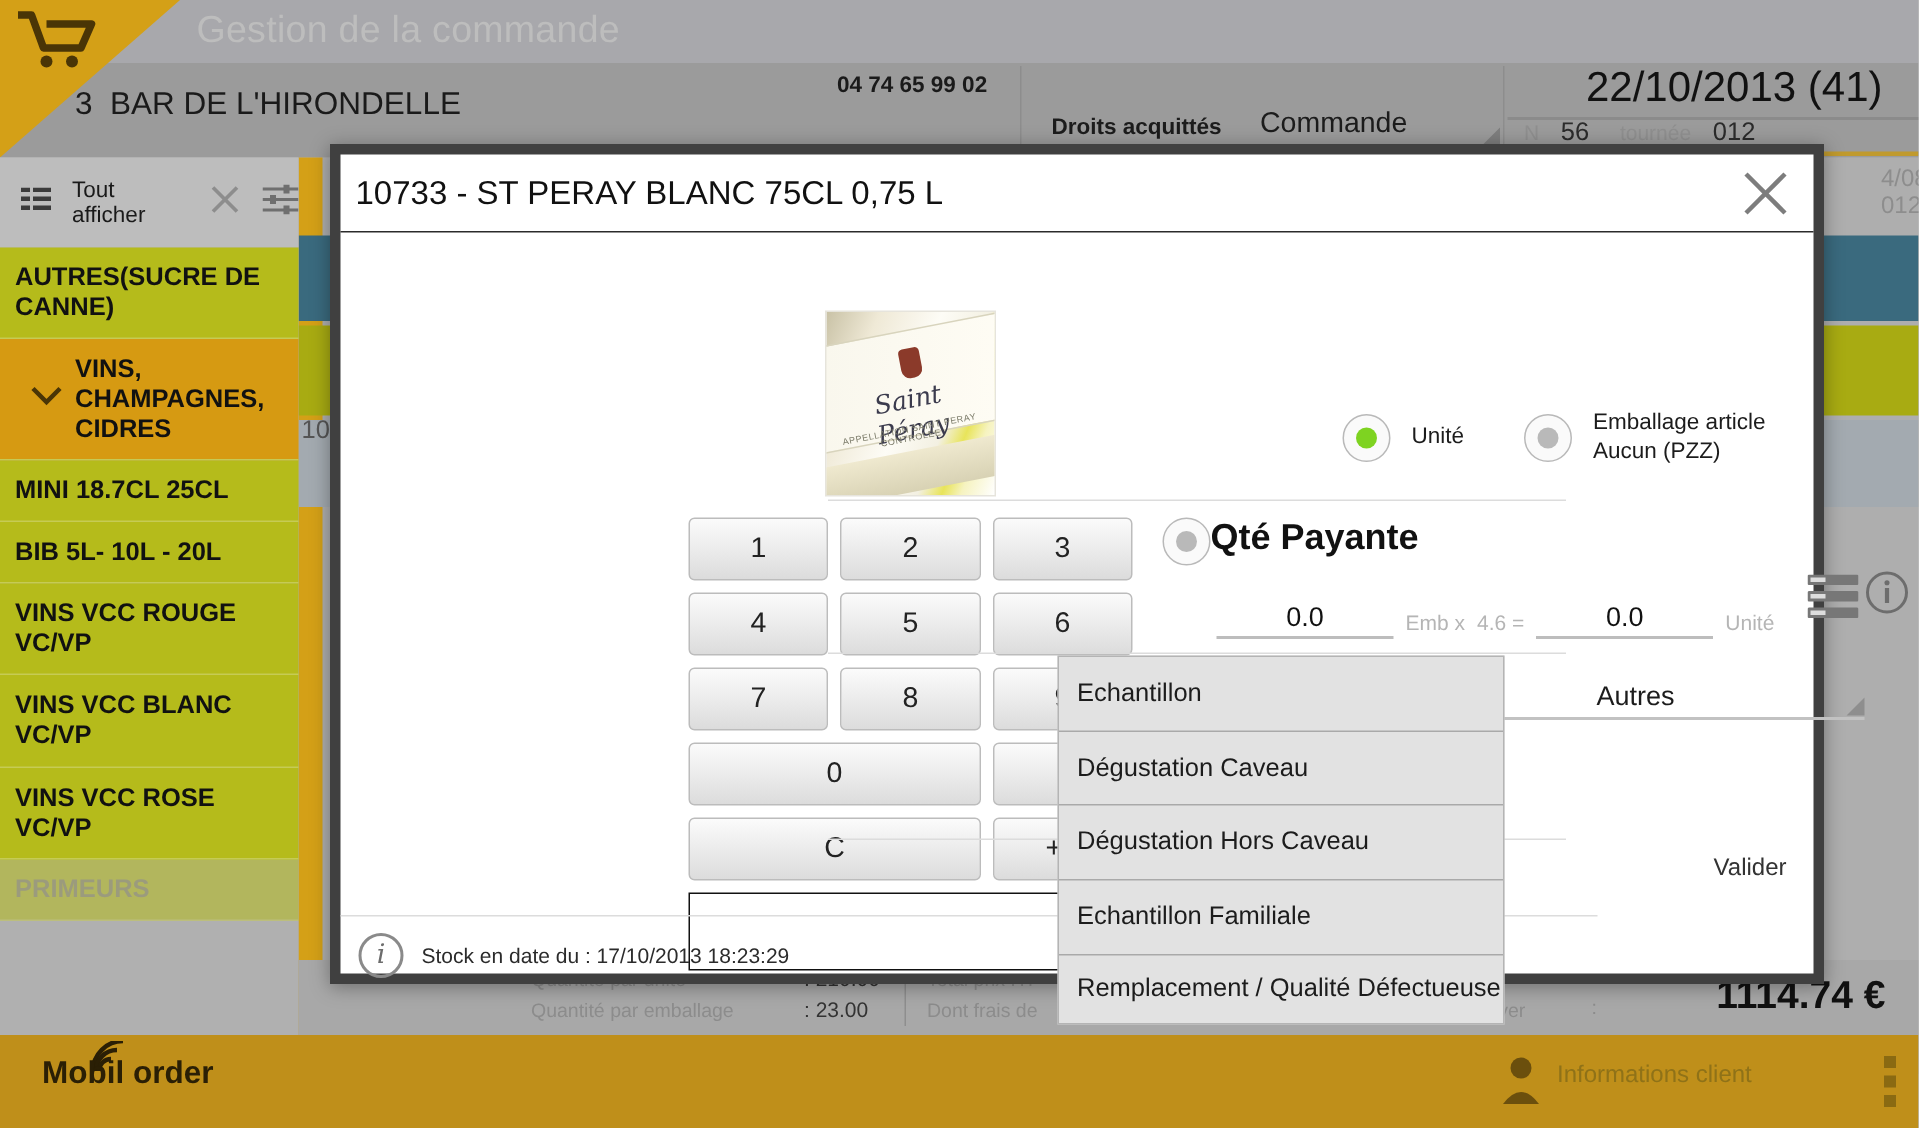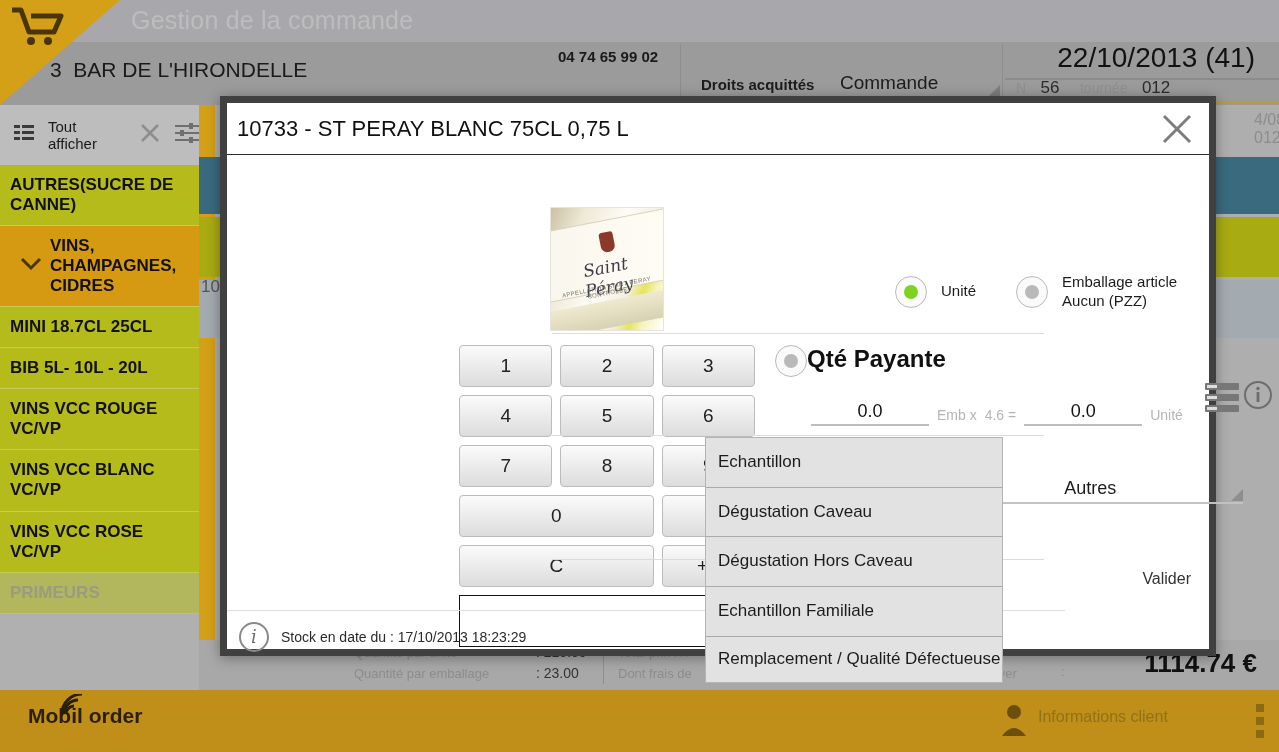--- a/index.html
+++ b/index.html
@@ -534,21 +534,21 @@
           <span class="big-lbl">Qté Payante</span>
         </div>
         <div class="inputs" style="margin-top:24px">
           <span class="fld">0.0</span>
           <span class="hint">Emb x</span>
           <span class="hint">4.6 =</span>
           <span class="fld fld-wide">0.0</span>
           <span class="hint">Unité</span>
         </div>
 
-        <div class="frow" style="margin-top:48px">
+        <div class="frow" style="margin-top:24px">
           <span class="radio-outer">
             <span class="radio-dot on"></span>
           </span>
           <span class="mid-lbl">Qté gratuite</span>
           <span class="dd-trigger" style="margin-left:42px">
             <span>Autres</span>
             <span class="dd-caret"></span>
           </span>
         </div>
         <div class="inputs" style="margin-top:22px">

